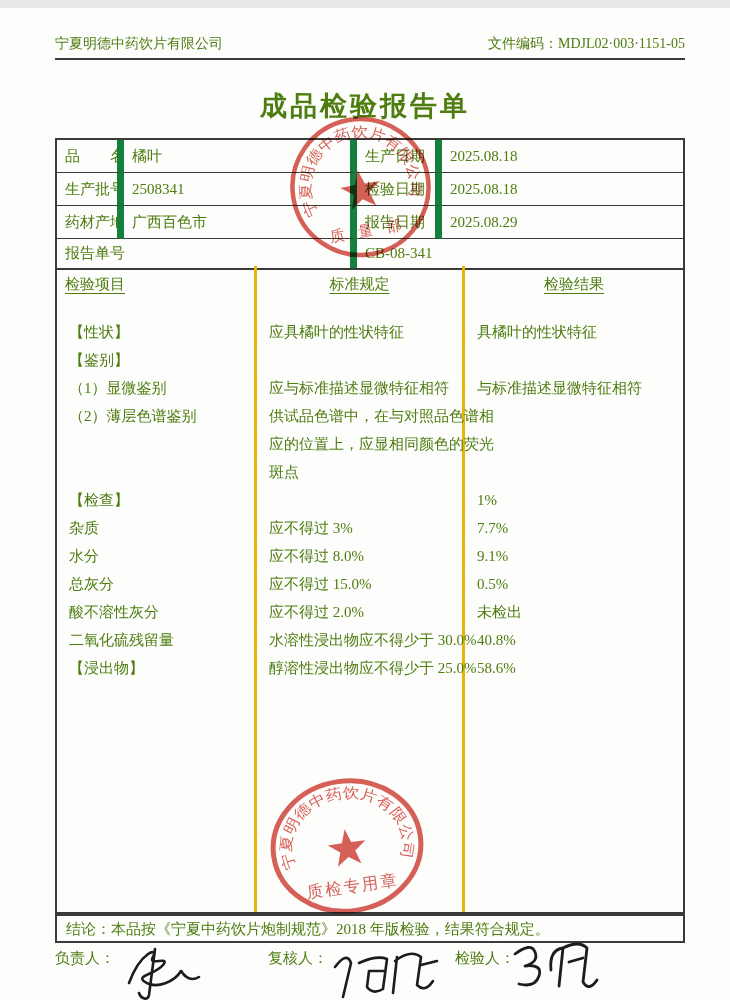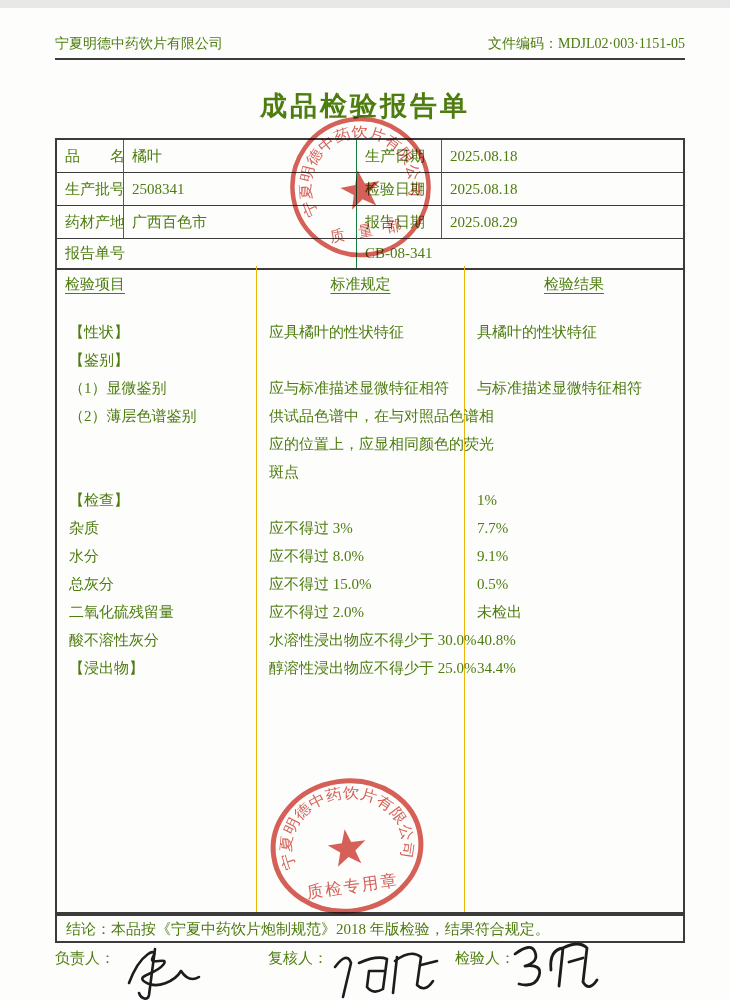--- a/index.html
+++ b/index.html
@@ -22,34 +22,34 @@
     position:absolute; left:0; top:80px; width:730px;
     text-align:center; font-size:27px; font-weight:bold; letter-spacing:3px;
   }
   
   .info-table {
     position:absolute; left:55px; top:130px; width:630px;
     display:grid; grid-template-columns:67px 233px 85px 243px;
     border:2px solid #3b3b3b; font-size:15px;
   }
   .info-table .cell {
-    border-right:1px solid #15803d; border-bottom:1px solid #3b3b3b;
+    border-right:7px solid #15803d; border-bottom:1px solid #3b3b3b;
     height:33px; line-height:32px; padding-left:8px; overflow:hidden; white-space:nowrap;
   }
   .info-table .cell.last-col { border-right:none; }
   .info-table .cell.row4 { height:29px; line-height:28px; border-bottom:none; }
   .info-table .span2a { grid-column:1 / 3; }
   .info-table .span2b { grid-column:3 / 5; }
   
   .main-table {
     position:absolute; left:55px; top:258px; width:630px; height:648px;
     display:grid; grid-template-columns:200px 208px 218px;
     border:2px solid #3b3b3b; border-top:none; font-size:15px;
   }
-  .main-table .col { border-right:1px solid #eab308; position:relative; }
+  .main-table .col { border-right:3px solid #eab308; position:relative; }
   .main-table .col:last-child { border-right:none; }
   .col-head {
     height:52px; padding-top:9px;
   }
   .col-head span { text-decoration:underline; text-underline-offset:4px; }
   .col-head.left { padding-left:8px; }
   .col-head.center { text-align:center; }
   .line { height:28px; line-height:28px; padding-left:12px; white-space:nowrap; overflow:visible; }
   
   .conclusion {
@@ -102,22 +102,22 @@
       <div class="line">【性状】</div>
       <div class="line">【鉴别】</div>
       <div class="line">（1）显微鉴别</div>
       <div class="line">（2）薄层色谱鉴别</div>
       <div class="line"></div>
       <div class="line"></div>
       <div class="line">【检查】</div>
       <div class="line">杂质</div>
       <div class="line">水分</div>
       <div class="line">总灰分</div>
+      <div class="line">酸不溶性灰分</div>
       <div class="line">二氧化硫残留量</div>
-      <div class="line">酸不溶性灰分</div>
       <div class="line">【浸出物】</div>
       <div class="line"></div>
     </div>
     <div class="col">
       <div class="col-head center"><span>标准规定</span></div>
       <div class="line">应具橘叶的性状特征</div>
       <div class="line"></div>
       <div class="line">应与标准描述显微特征相符</div>
       <div class="line">供试品色谱中，在与对照品色谱相</div>
       <div class="line">应的位置上，应显相同颜色的荧光</div>
@@ -137,21 +137,21 @@
       <div class="line">与标准描述显微特征相符</div>
       <div class="line"></div>
       <div class="line"></div>
       <div class="line"></div>
       <div class="line">1%</div>
       <div class="line">7.7%</div>
       <div class="line">9.1%</div>
       <div class="line">0.5%</div>
       <div class="line">未检出</div>
       <div class="line">40.8%</div>
-      <div class="line">34.4%</div>
+      <div class="line">58.6%</div>
     </div>
   </div>
 
   <div class="conclusion">结论：本品按《宁夏中药饮片炮制规范》2018 年版检验，结果符合规定。</div>
 
   <div class="sign-row">
     <span class="sign-label" style="left:55px;">负责人：</span>
     <span class="sign-label" style="left:268px;">复核人：</span>
     <span class="sign-label" style="left:455px;">检验人：</span>
   </div>

